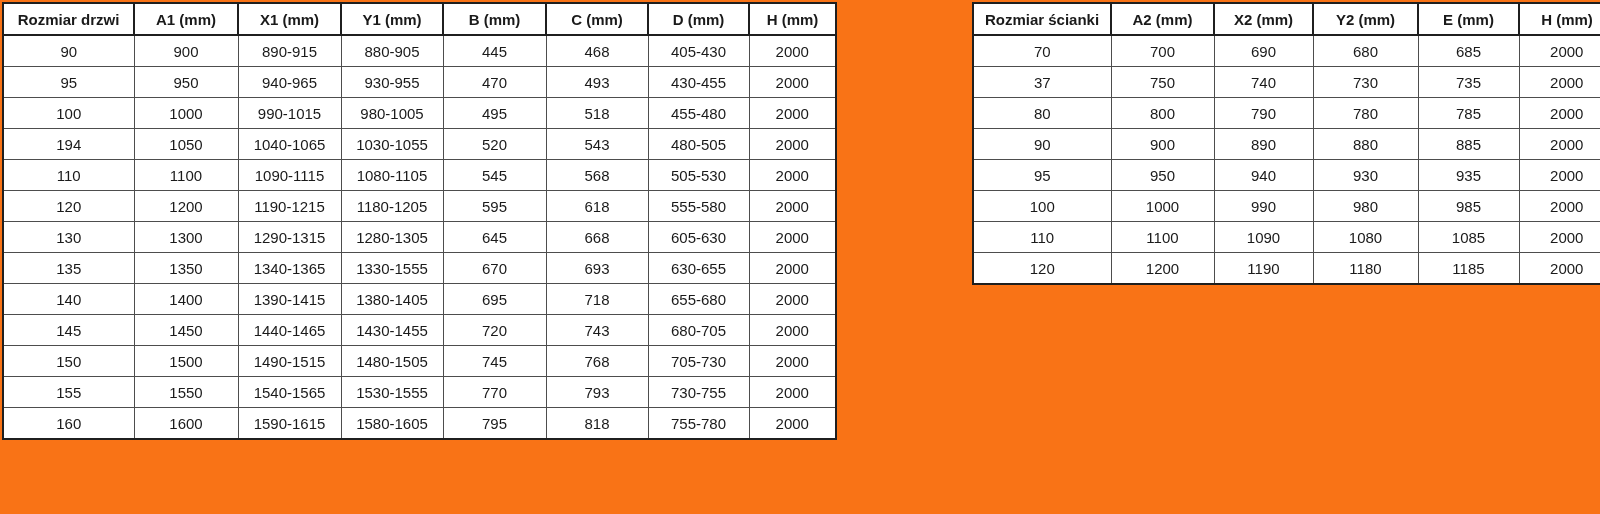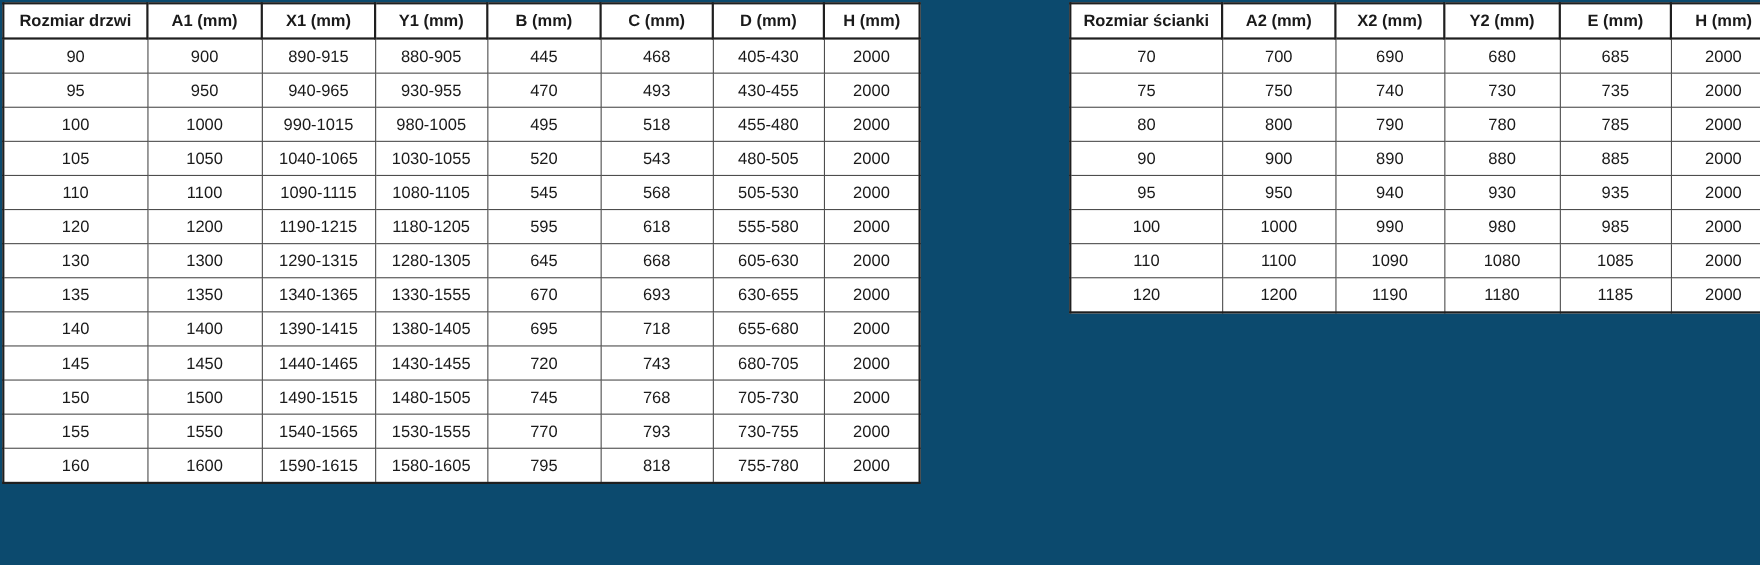--- a/index.html
+++ b/index.html
@@ -4,21 +4,21 @@
 <style>
   html, body {
     margin: 0;
     padding: 0;
     background: #ffffff;
   }
   .canvas {
     position: relative;
     width: 1600px;
     height: 514px;
-    background: #0c4a6e;
+    background: #f97316;
     font-family: "Liberation Sans", sans-serif;
     color: #1a1a1a;
     overflow: hidden;
   }
   table.spec-table {
     position: absolute;
     top: 2px;
     border-collapse: collapse;
     table-layout: fixed;
     border: 2px solid #1f1f1f;
@@ -114,21 +114,21 @@
           <td>100</td>
           <td>1000</td>
           <td>990-1015</td>
           <td>980-1005</td>
           <td>495</td>
           <td>518</td>
           <td>455-480</td>
           <td>2000</td>
         </tr>
         <tr>
-          <td>105</td>
+          <td>194</td>
           <td>1050</td>
           <td>1040-1065</td>
           <td>1030-1055</td>
           <td>520</td>
           <td>543</td>
           <td>480-505</td>
           <td>2000</td>
         </tr>
         <tr>
           <td>110</td>
@@ -245,21 +245,21 @@
     <tbody>
         <tr>
           <td>70</td>
           <td>700</td>
           <td>690</td>
           <td>680</td>
           <td>685</td>
           <td>2000</td>
         </tr>
         <tr>
-          <td>75</td>
+          <td>37</td>
           <td>750</td>
           <td>740</td>
           <td>730</td>
           <td>735</td>
           <td>2000</td>
         </tr>
         <tr>
           <td>80</td>
           <td>800</td>
           <td>790</td>

